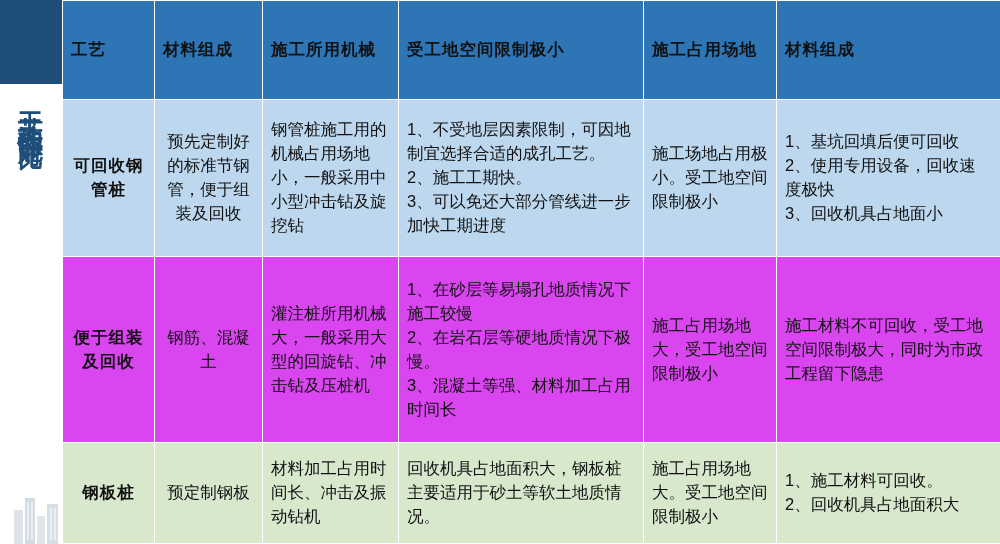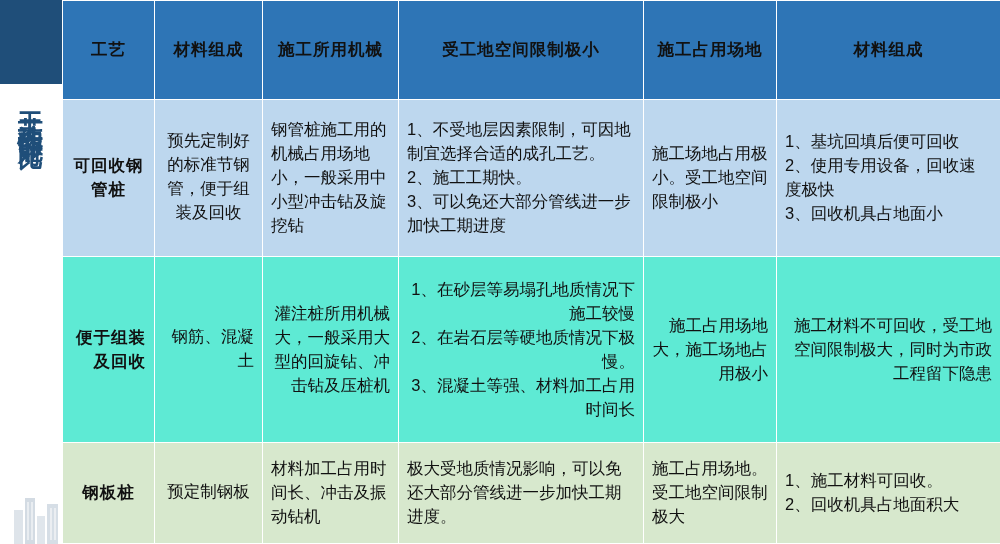--- a/index.html
+++ b/index.html
@@ -88,37 +88,36 @@
   thead th {
     background: #2e75b6;
     color: #ffffff;
     font-weight: bold;
     font-size: 20px;
     text-align: left;
     height: 86px;
     line-height: 1.3;
     letter-spacing: 1px;
   }
-  thead th.hcenter { text-align: center; }
+  thead th.hcenter { text-align: left; }
   tbody tr.row-blue td { background: #bdd7ee; }
-  tbody tr.row-white td { background: #5eead4; text-align: right; }
+  tbody tr.row-white td { background: #d946ef; }
   tbody tr.row-green td { background: #d7e8cd; }
   td.proc {
     font-weight: bold;
     font-size: 21px;
     text-align: center;
     letter-spacing: 1px;
     line-height: 1.35;
     font-family: Liberation Serif, serif;
   }
   td.mat {
     text-align: center;
     font-size: 16.5px;
     line-height: 1.5;
-    font-family: Liberation Mono, monospace;
   }
   td.cellL {
     text-align: left;
   }
   
   col.c0 { width: 92px; }
   col.c1 { width: 108px; }
   col.c2 { width: 136px; }
   col.c3 { width: 245px; }
   col.c4 { width: 133px; }
@@ -171,28 +170,28 @@
           <td class="cellL">钢管桩施工用的机械占用场地小，一般采用中小型冲击钻及旋挖钻</td>
           <td class="cellL">1、不受地层因素限制，可因地制宜选择合适的成孔工艺。<br>2、施工工期快。<br>3、可以免还大部分管线进一步加快工期进度</td>
           <td class="cellL">施工场地占用极小。受工地空间限制极小</td>
           <td class="cellL">1、基坑回填后便可回收<br>2、使用专用设备，回收速度极快<br>3、回收机具占地面小</td>
         </tr>
         <tr class="row-white">
           <td class="proc">便于组装及回收</td>
           <td class="mat">钢筋、混凝土</td>
           <td class="cellL">灌注桩所用机械大，一般采用大型的回旋钻、冲击钻及压桩机</td>
           <td class="cellL">1、在砂层等易塌孔地质情况下施工较慢<br>2、在岩石层等硬地质情况下极慢。<br>3、混凝土等强、材料加工占用时间长</td>
-          <td class="cellL">施工占用场地大，施工场地占用极小</td>
+          <td class="cellL">施工占用场地大，受工地空间限制极小</td>
           <td class="cellL">施工材料不可回收，受工地空间限制极大，同时为市政工程留下隐患</td>
         </tr>
         <tr class="row-green">
           <td class="proc">钢板桩</td>
           <td class="mat">预定制钢板</td>
           <td class="cellL">材料加工占用时间长、冲击及振动钻机</td>
-          <td class="cellL">极大受地质情况影响，可以免还大部分管线进一步加快工期进度。</td>
-          <td class="cellL">施工占用场地。受工地空间限制极大</td>
+          <td class="cellL">回收机具占地面积大，钢板桩主要适用于砂土等软土地质情况。</td>
+          <td class="cellL">施工占用场地大。受工地空间限制极小</td>
           <td class="cellL">1、施工材料可回收。<br>2、回收机具占地面积大</td>
         </tr>
       </tbody>
     </table>
   </div>
 
 </div>
 
 </body></html>

